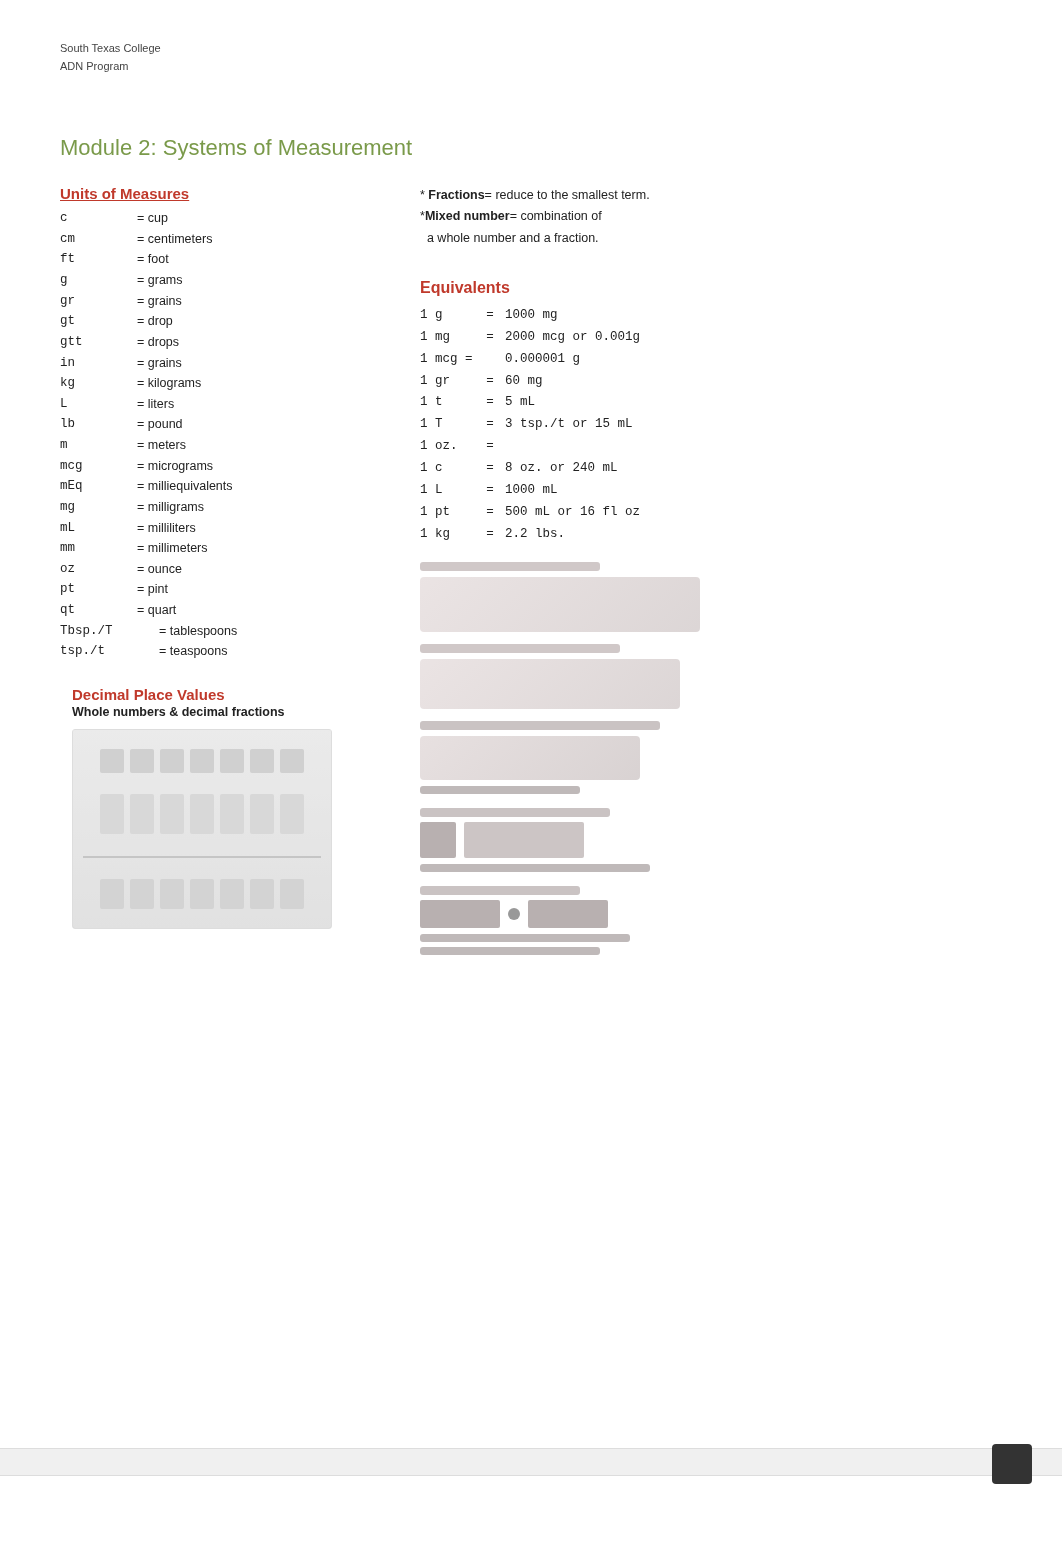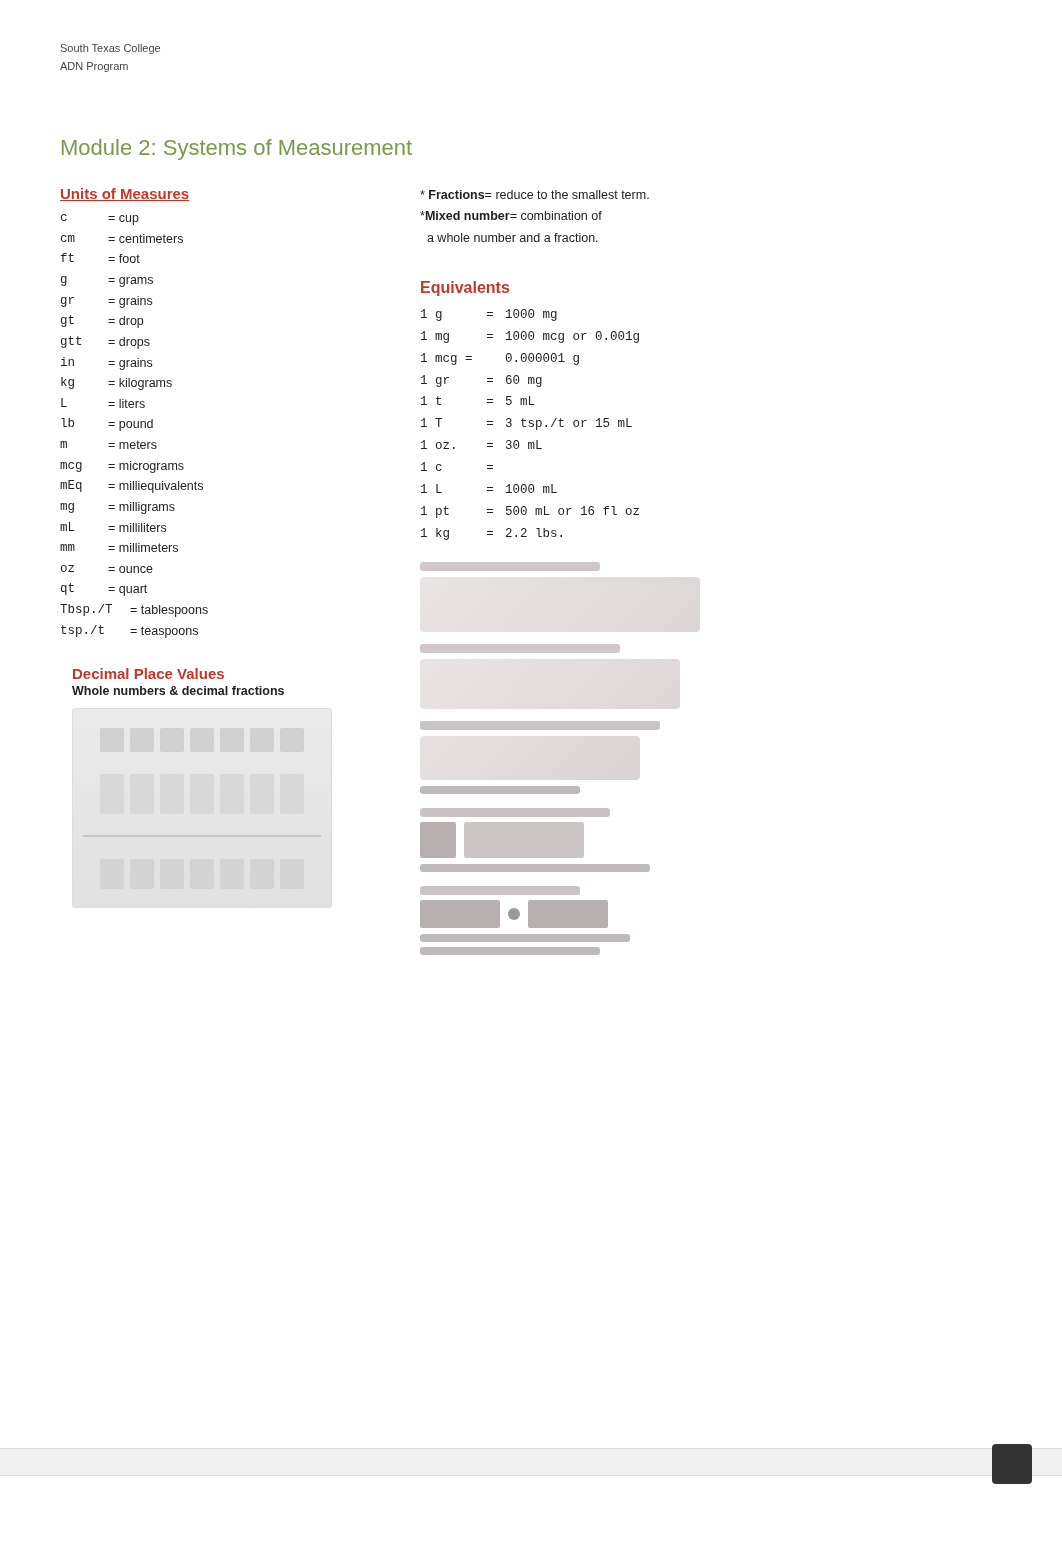--- a/index.html
+++ b/index.html
@@ -68,20 +68,21 @@
     }
 
     .units-table .abbr {
       width: 48px;
       flex-shrink: 0;
       font-family: 'Courier New', monospace;
     }
 
     .units-table .def {
       flex: 1;
+      margin-left: 29px;
     }
 
     .fractions-note {
       font-size: 12.5px;
       line-height: 1.7;
       color: #222;
       margin-bottom: 30px;
     }
 
     .fractions-note .bold {
@@ -286,20 +287,24 @@
         </div>
         <div class="row">
           <span class="abbr">mm</span>
           <span class="def">= millimeters</span>
         </div>
         <div class="row">
           <span class="abbr">oz</span>
           <span class="def">=  ounce</span>
         </div>
         <div class="row">
+          <span class="abbr">pt</span>
+          <span class="def">=  pint</span>
+        </div>
+        <div class="row">
           <span class="abbr">qt</span>
           <span class="def">=  quart</span>
         </div>
         <div class="row">
           <span class="abbr" style="width:70px;">Tbsp./T</span>
           <span class="def">= tablespoons</span>
         </div>
         <div class="row">
           <span class="abbr" style="width:70px;font-family:Liberation Mono, monospace;">tsp./t</span>
           <span class="def">= teaspoons</span>
@@ -364,21 +369,21 @@
         <div class="equiv-title">Equivalents</div>
         <div class="equiv-table">
           <div class="erow">
             <span class="e-left">1 g</span>
             <span class="e-eq">=</span>
             <span class="e-right">1000 mg</span>
           </div>
           <div class="erow">
             <span class="e-left">1 mg</span>
             <span class="e-eq">=</span>
-            <span class="e-right">1000 mcg or 0.001g</span>
+            <span class="e-right">2000 mcg or 0.001g</span>
           </div>
           <div class="erow">
             <span class="e-left">1 mcg =</span>
             <span class="e-eq"></span>
             <span class="e-right">0.000001 g</span>
           </div>
           <div class="erow">
             <span class="e-left">1 gr</span>
             <span class="e-eq">=</span>
             <span class="e-right">60 mg</span>
@@ -389,25 +394,25 @@
             <span class="e-right">5 mL</span>
           </div>
           <div class="erow">
             <span class="e-left">1 T</span>
             <span class="e-eq">=</span>
             <span class="e-right">3 tsp./t or 15 mL</span>
           </div>
           <div class="erow">
             <span class="e-left">1 oz.</span>
             <span class="e-eq">=</span>
-            <span class="e-right">30 mL</span>
           </div>
           <div class="erow">
             <span class="e-left">1 c</span>
             <span class="e-eq">=</span>
+            <span class="e-right">8 oz. or 240 mL</span>
           </div>
           <div class="erow">
             <span class="e-left">1 L</span>
             <span class="e-eq">=</span>
             <span class="e-right">1000 mL</span>
           </div>
           <div class="erow">
             <span class="e-left">1 pt</span>
             <span class="e-eq">=</span>
             <span class="e-right">500 mL or 16 fl oz</span>

